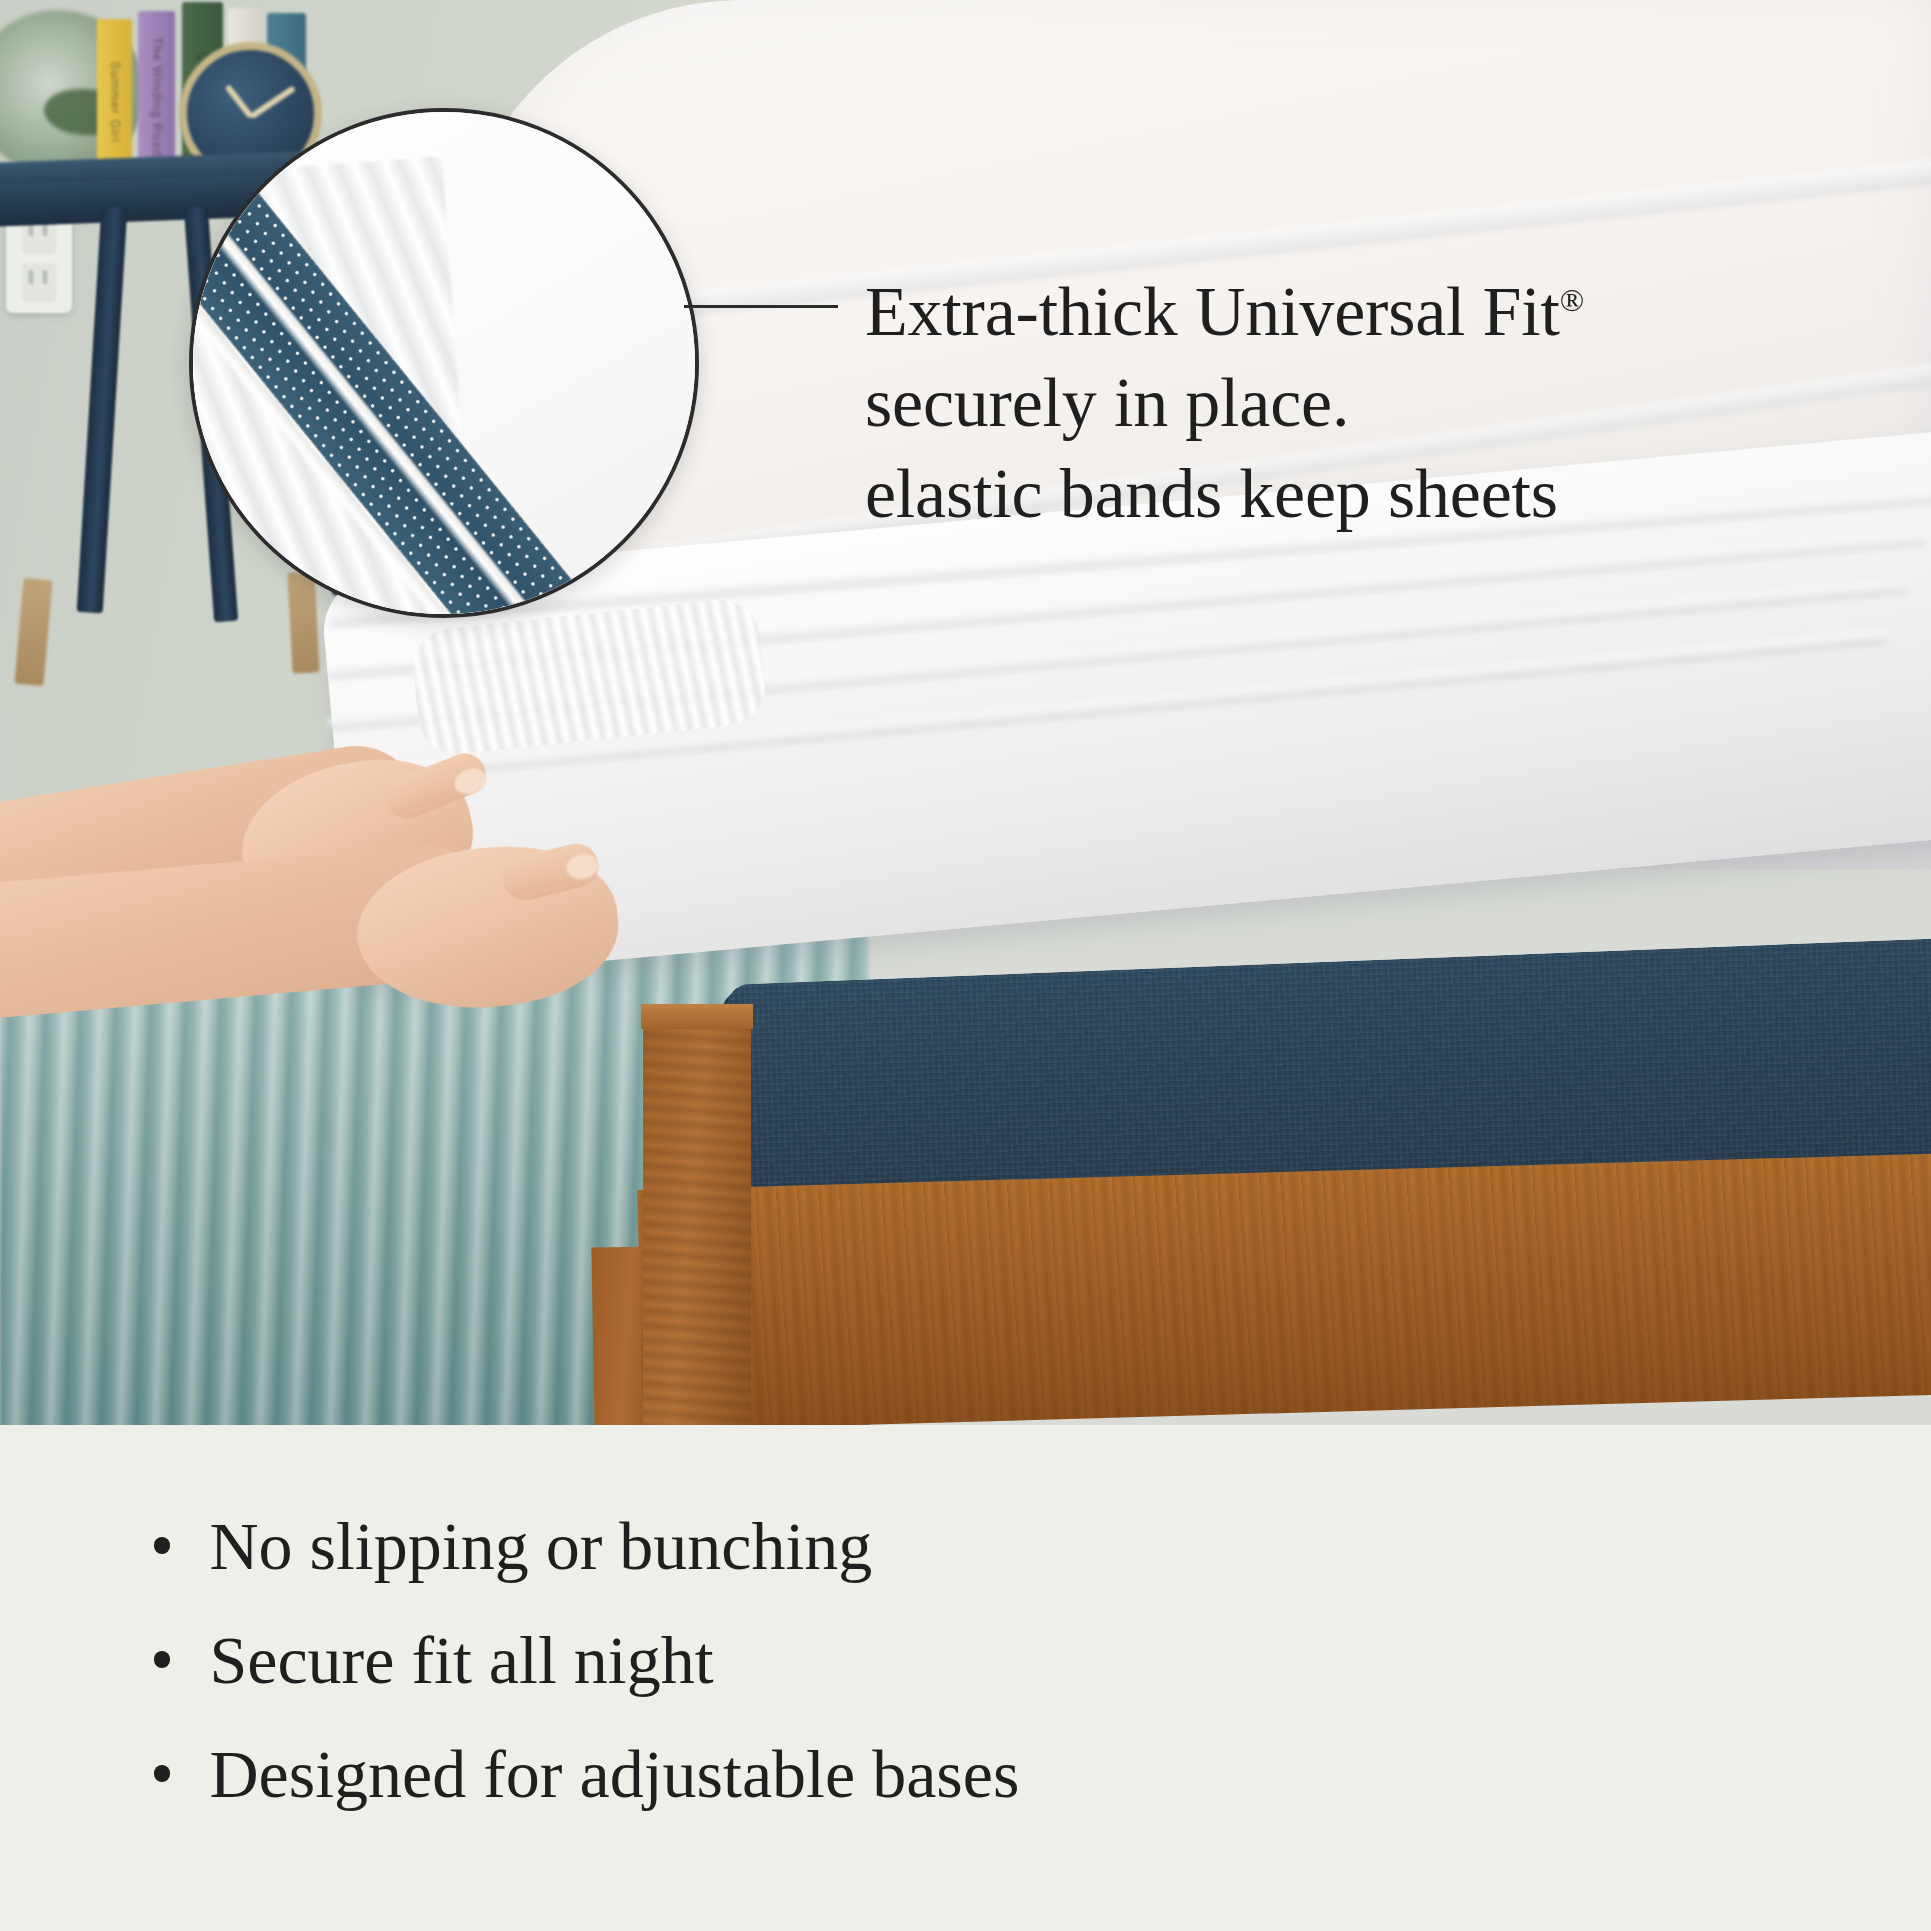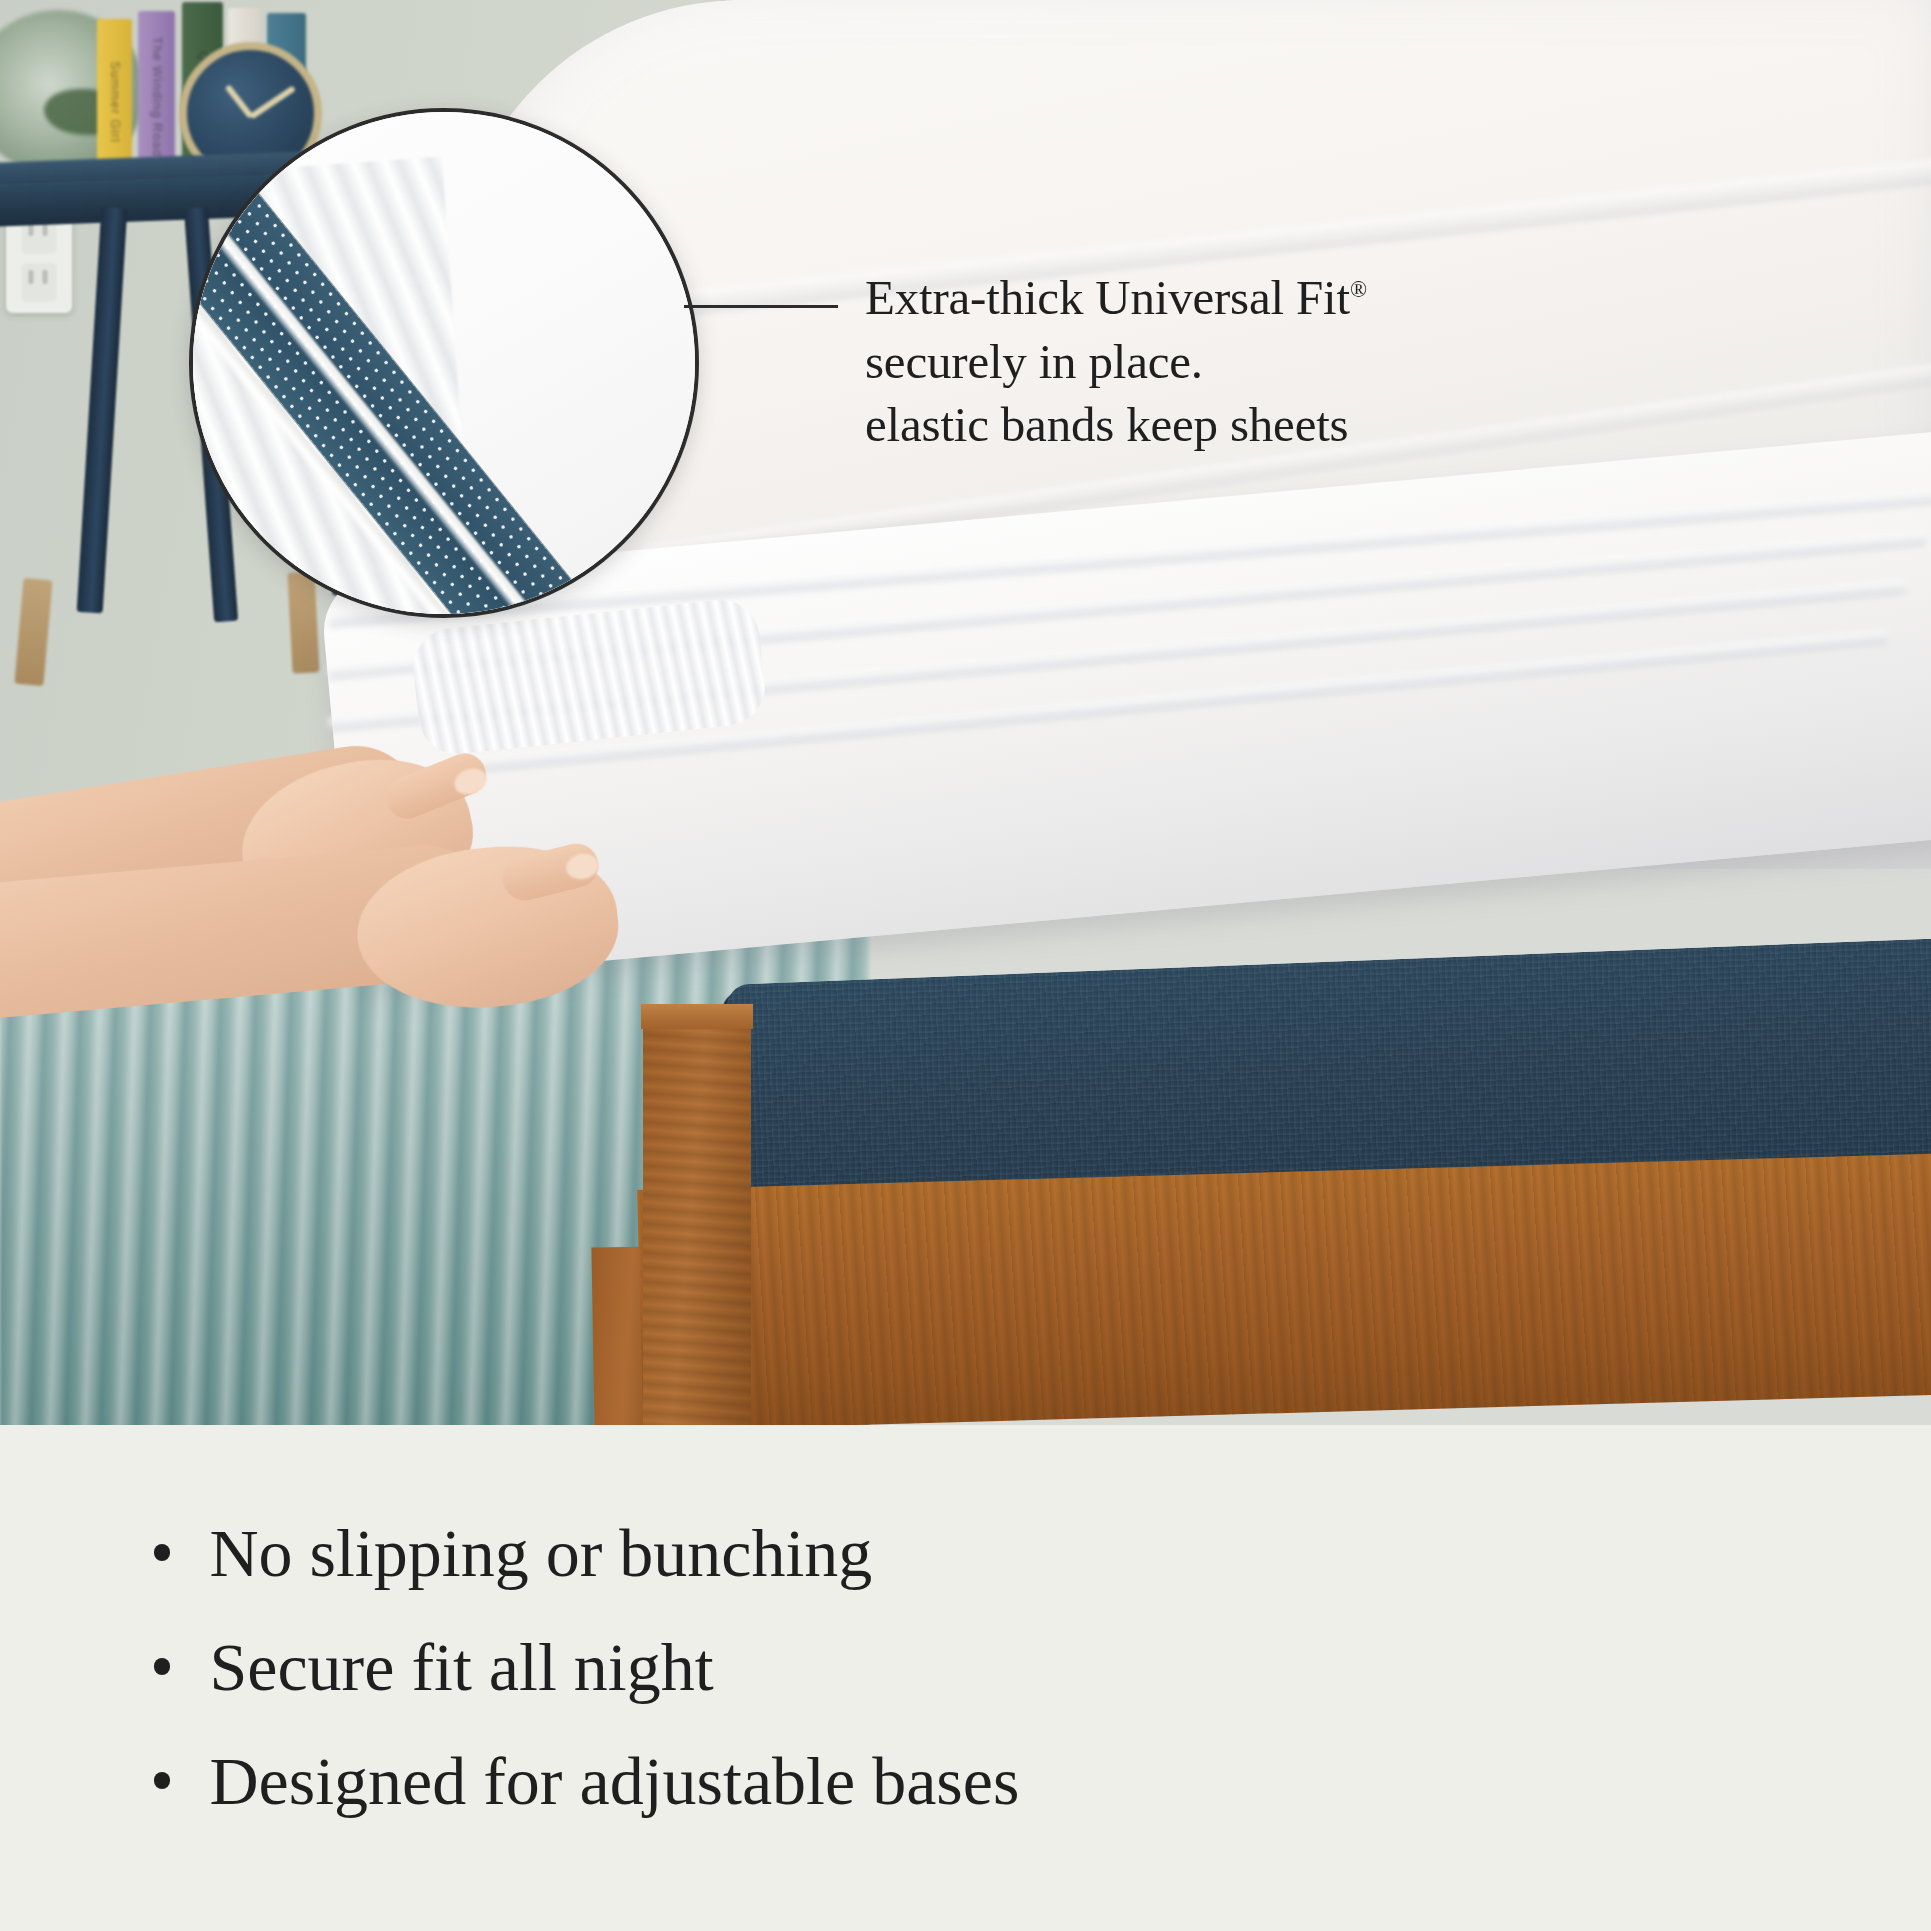--- a/index.html
+++ b/index.html
@@ -446,40 +446,40 @@
     width: 154px; height: 2.9px;
     background: #2c2c2c;
   }
 
   
   .headline {
     position: absolute;
     left: 865px; top: 266px;
     width: 1023px;
     color: #1f1f1f;
-    font-size: 49px;
+    font-size: 70px;
     line-height: 1.30;
     letter-spacing: -0.2px;
   }
   .headline sup {
     font-size: 0.46em;
     vertical-align: super;
     line-height: 0;
   }
 
   
   .bottom {
     position: absolute;
     left: 0; top: 1425px;
     width: 1931px; height: 506px;
     background: #efefea;
   }
   .bullets {
     position: absolute;
-    left: 154px; top: 94px;
+    left: 154px; top: 87px;
     margin: 0;
     padding: 0;
     list-style: none;
   }
   .bullets li {
     display: flex;
     align-items: baseline;
     color: #1f1f1f;
     font-size: 68px;
     line-height: 1.0;

